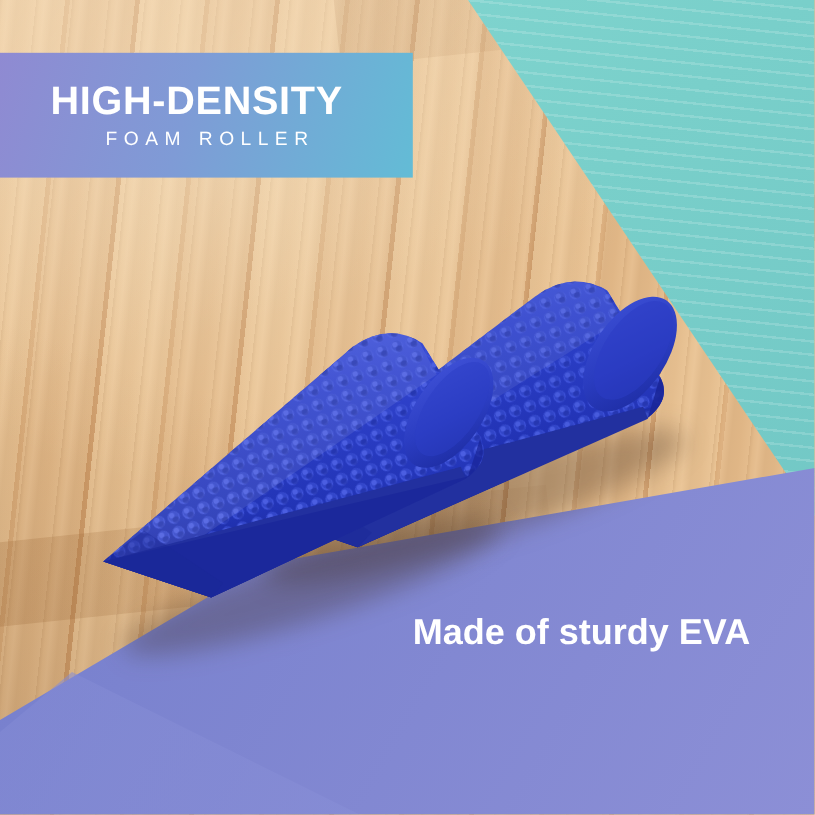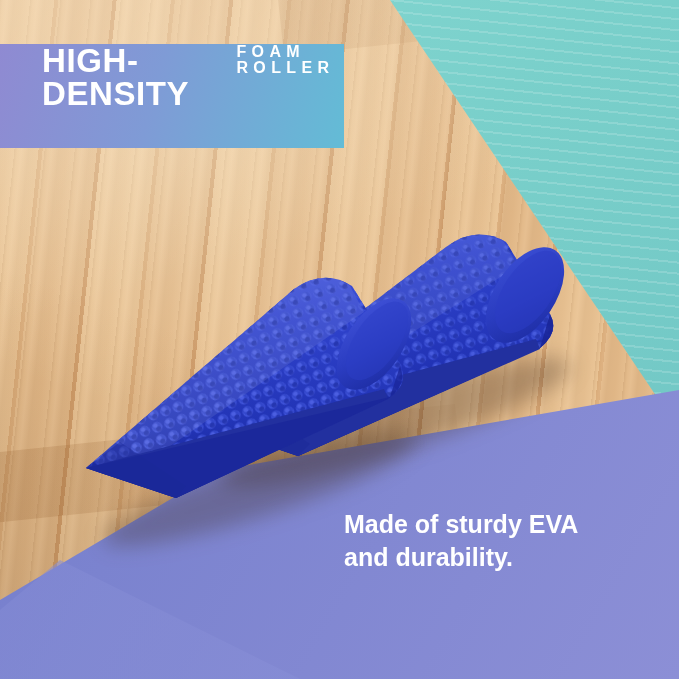--- a/index.html
+++ b/index.html
@@ -98,51 +98,51 @@
 
   
   .banner {
     position: absolute;
     left: 0px;
     top: 44px;
     width: 344px;
     height: 104px;
     background: linear-gradient(105deg, #8f8ad2 0%, #7f9bd6 45%, #63bcd6 100%);
     display: flex;
-    flex-direction: row;
+    flex-direction: column;
     justify-content: center;
     box-sizing: border-box;
     padding-left: 42px;
   }
   .banner-title {
     color: #ffffff;
     font-size: 33px;
     font-weight: bold;
     letter-spacing: 0.6px;
     line-height: 1.0;
     margin: 0 0 9px 0;
   }
   .banner-subtitle {
     color: #ffffff;
     font-size: 16px;
-    font-weight: bold;
+    font-weight: normal;
     letter-spacing: 5.4px;
     line-height: 1.0;
     margin: 0;
     padding-left: 46px;
   }
 
   
   .caption {
     position: absolute;
     left: 344px;
     top: 508px;
     width: 300px;
     color: #ffffff;
-    font-size: 25px;
+    font-size: 30px;
     font-weight: bold;
     line-height: 1.33;
     text-align: left;
   }
   .caption div { white-space: nowrap; }
 
   
   .roller {
     position: absolute;
   }
@@ -277,16 +277,15 @@
     </svg>
   </div>
 
   <div class="banner">
     <div class="banner-title">HIGH-DENSITY</div>
     <div class="banner-subtitle">FOAM ROLLER</div>
   </div>
 
   <div class="caption">
     <div>Made of sturdy EVA</div>
-    <div>and durability.</div>
   </div>
 
 </div>
 
 </body></html>

